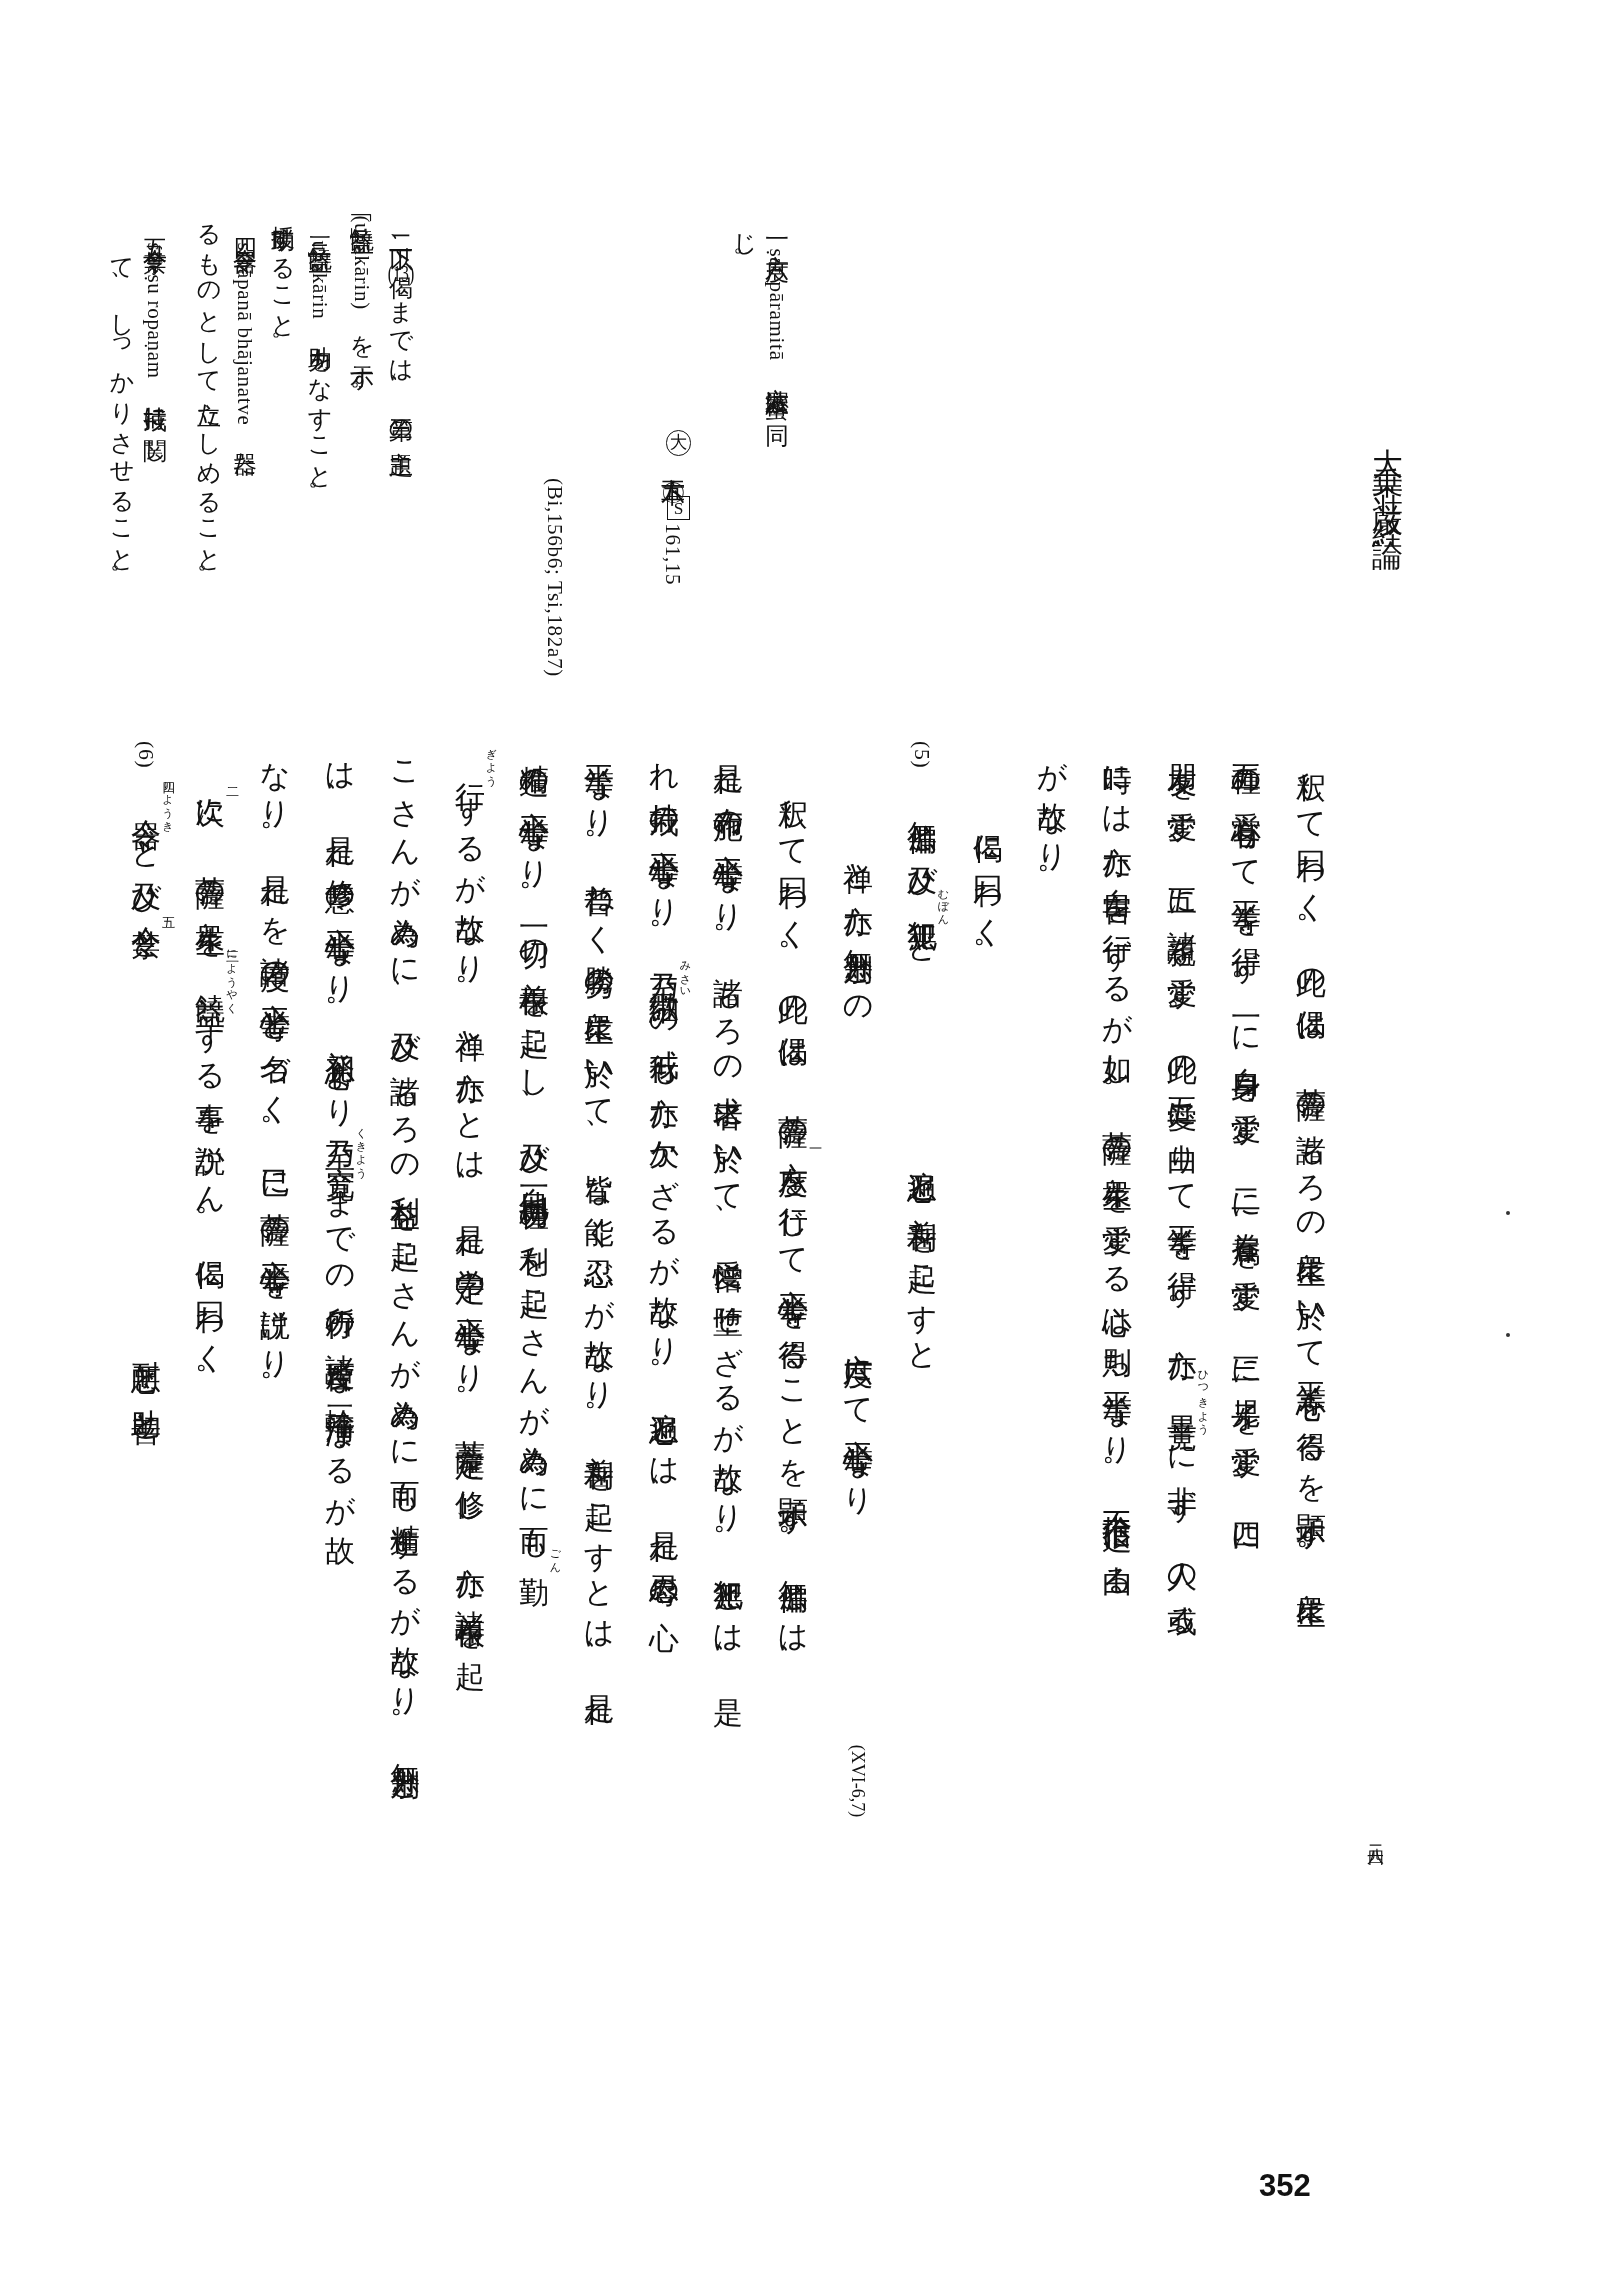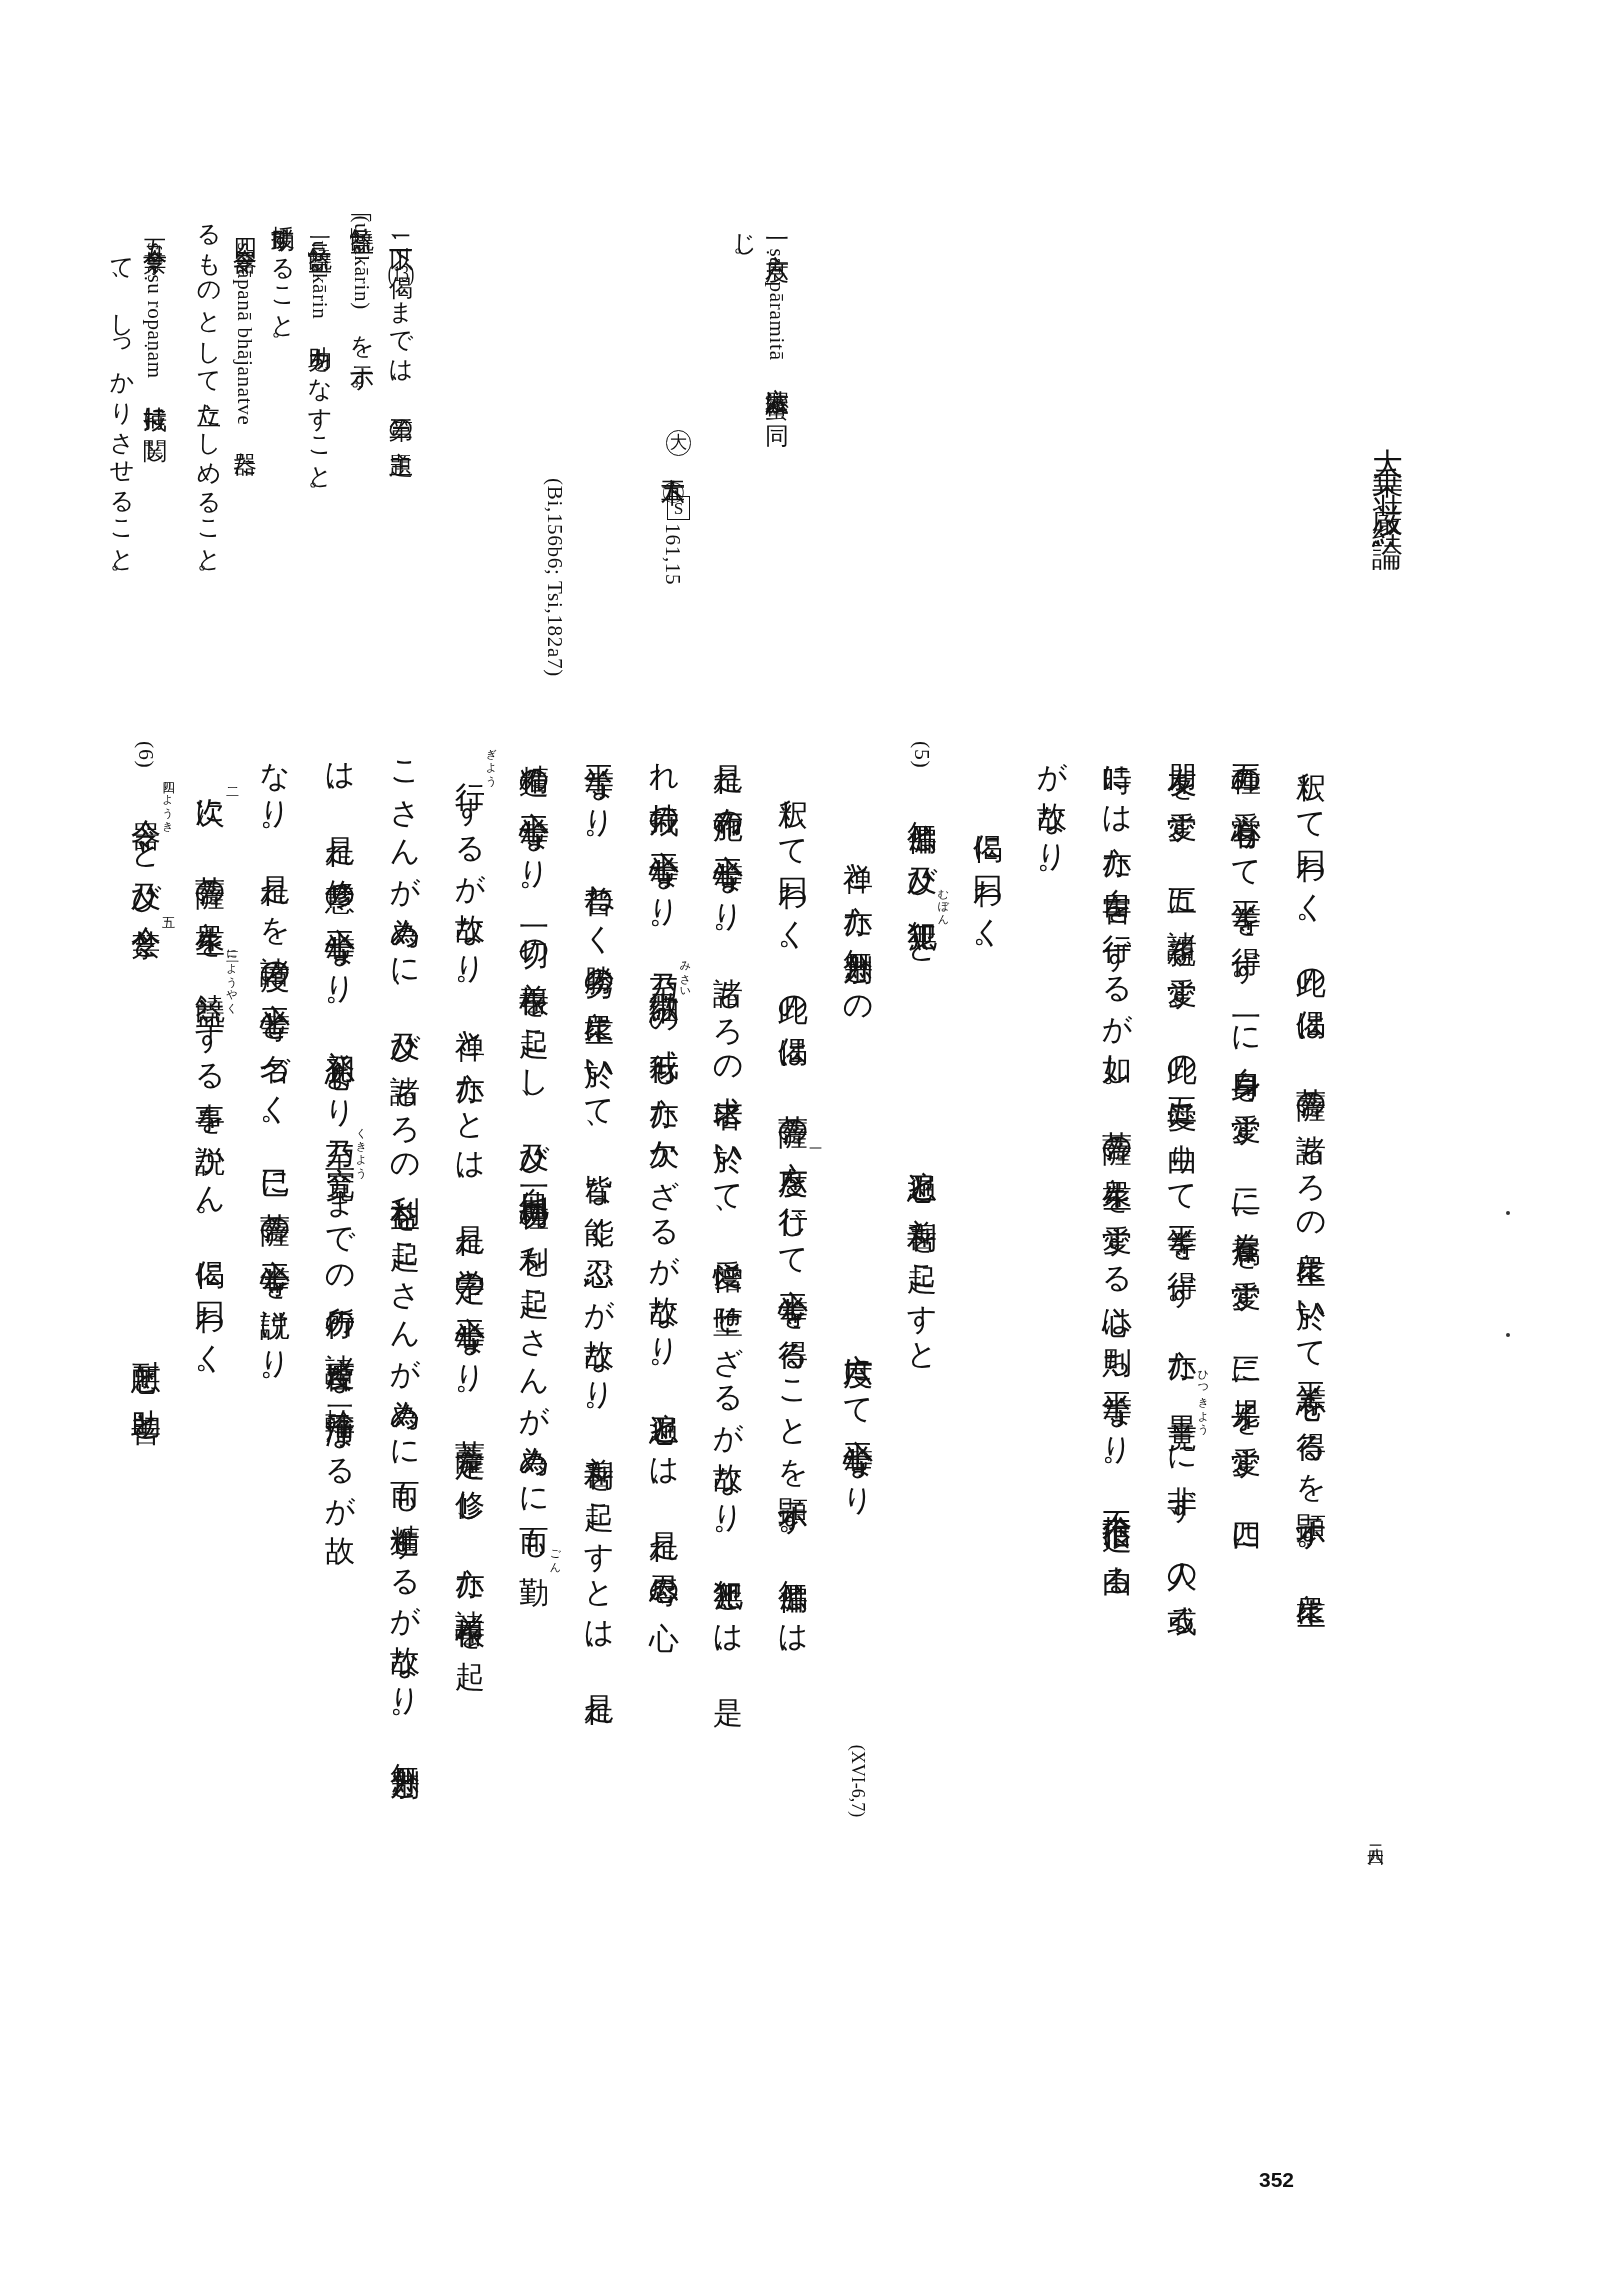--- a/index.html
+++ b/index.html
@@ -33,21 +33,21 @@
     display:inline-block;writing-mode:horizontal-tb;
     width:21px;height:22px;border:1.7px solid #121212;
     font-size:17.4px;line-height:22px;text-align:center;letter-spacing:0;
     margin:2.1px 0 3.5px 0;vertical-align:middle;
   }
   .gap{display:inline-block;width:0;}
   #page-title{left:1366px;top:424px;font-size:31px;letter-spacing:18px;}
   #folio-number{left:1364px;top:1833px;font-size:16.7px;letter-spacing:2.1px;}
   #page-number{
     position:absolute;left:1259px;top:2168px;
-    font-size:21px;font-weight:bold;
+    font-size:31px;font-weight:bold;
     font-family:"Liberation Sans","DejaVu Sans",sans-serif;
   }
   .speck{position:absolute;width:4.2px;height:4.2px;background:#333;border-radius:50%;}
 </style>
 </head>
 <body>
 
 <div id="page-title" class="vcol">大乗荘厳経論</div>
 <div id="folio-number" class="vcol">二八四</div>
 <div id="page-number">352</div>

